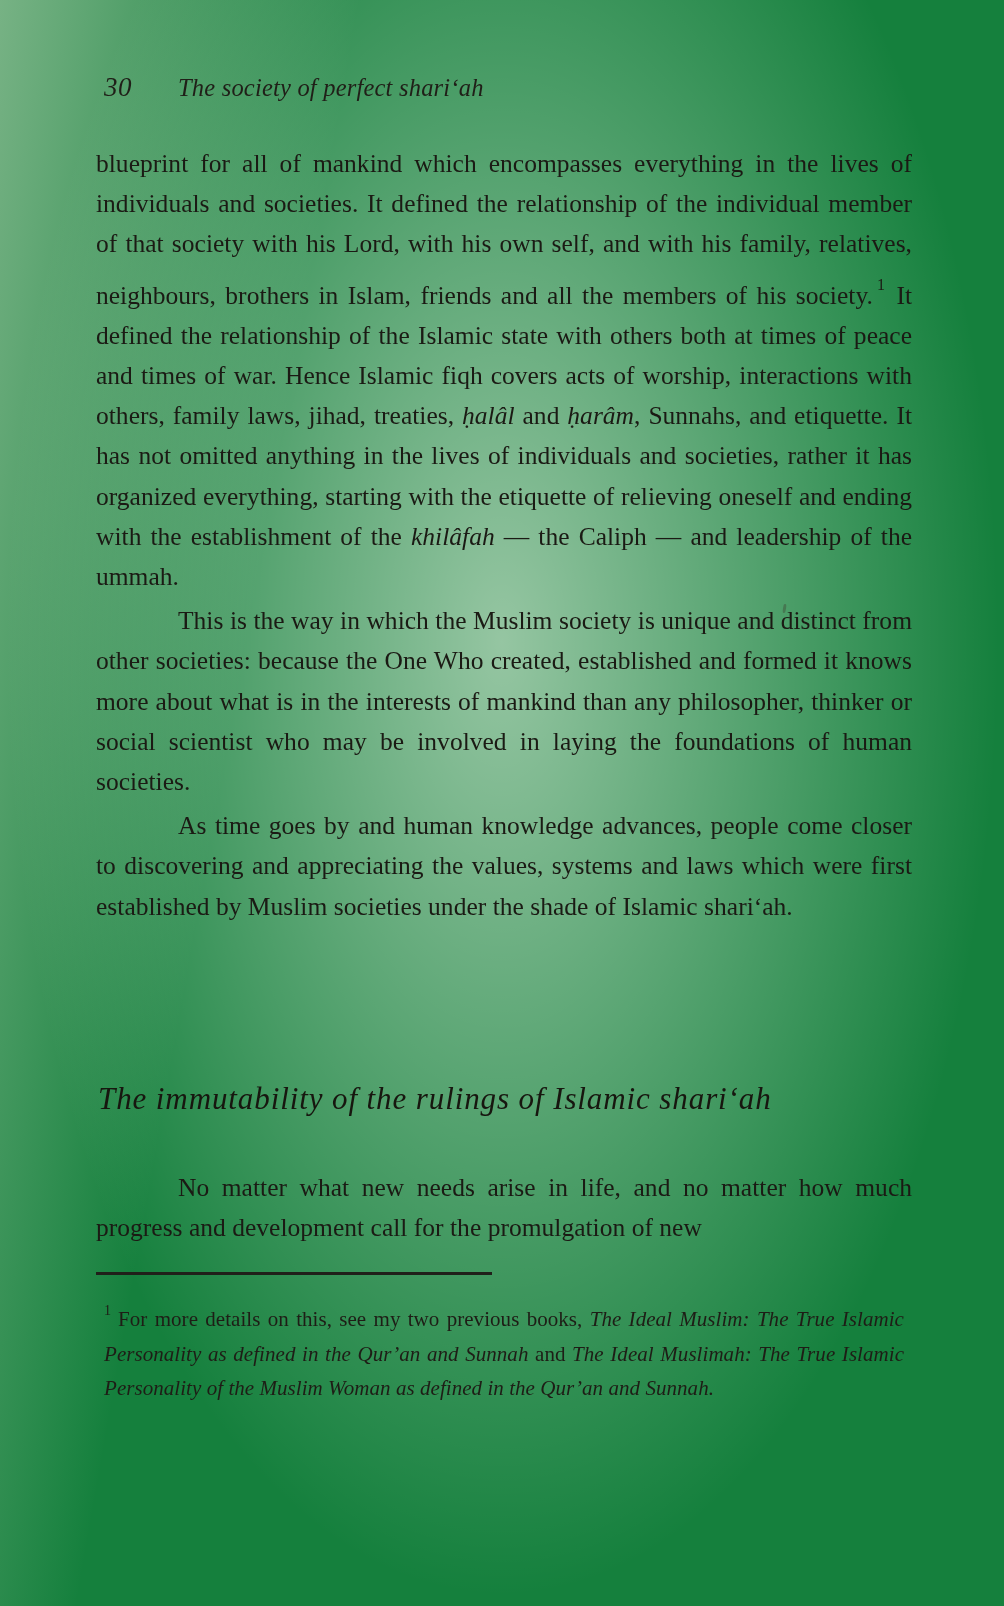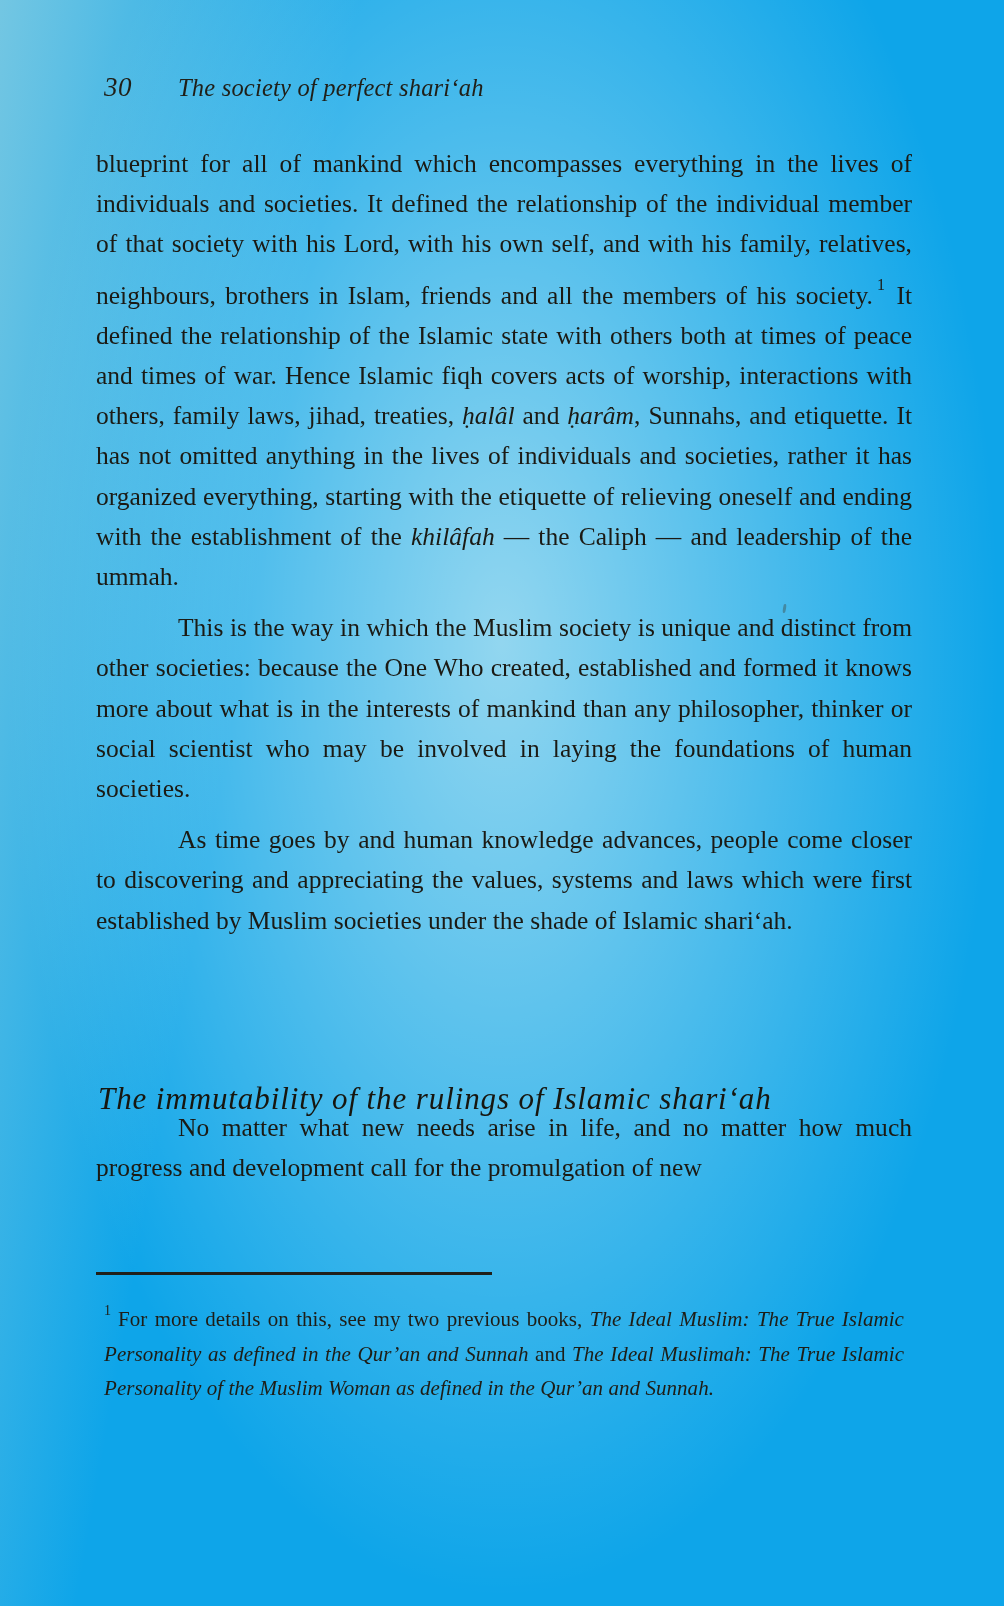--- a/index.html
+++ b/index.html
@@ -6,21 +6,21 @@
   html, body {
     margin: 0;
     padding: 0;
     background: #ffffff;
   }
 
   .page {
     position: relative;
     width: 1004px;
     height: 1606px;
-    background: #0ea5e9;
+    background: #15803d;
     overflow: hidden;
     font-family: "Liberation Serif", "DejaVu Serif", serif;
     color: #1a1a16;
     box-sizing: border-box;
   }
 
   
   .paper-tint {
     position: absolute;
     inset: 0;
@@ -67,21 +67,21 @@
     margin: 0;
     font-size: 25.5px;
     line-height: 40.2px;
     text-align: justify;
     text-justify: inter-word;
     hyphens: none;
     color: #1b1a14;
     letter-spacing: 0.02px;
   }
   p.para + p.para {
-    margin-top: 11px;
+    margin-top: 4px;
   }
   p.indent {
     text-indent: 82px;
   }
   p.para:last-child {
     text-align-last: left;
   }
 
   .fn-ref {
     font-size: 16px;
@@ -103,21 +103,21 @@
     line-height: 42px;
     letter-spacing: 0.9px;
     color: #17160f;
     white-space: nowrap;
     margin-top: 10px;
   }
 
   
   .post-heading {
     position: absolute;
-    top: 1108px;
+    top: 1168px;
     left: 96px;
     width: 816px;
   }
 
   
   .footnote {
     position: absolute;
     top: 1272px;
     left: 96px;
     width: 816px;

